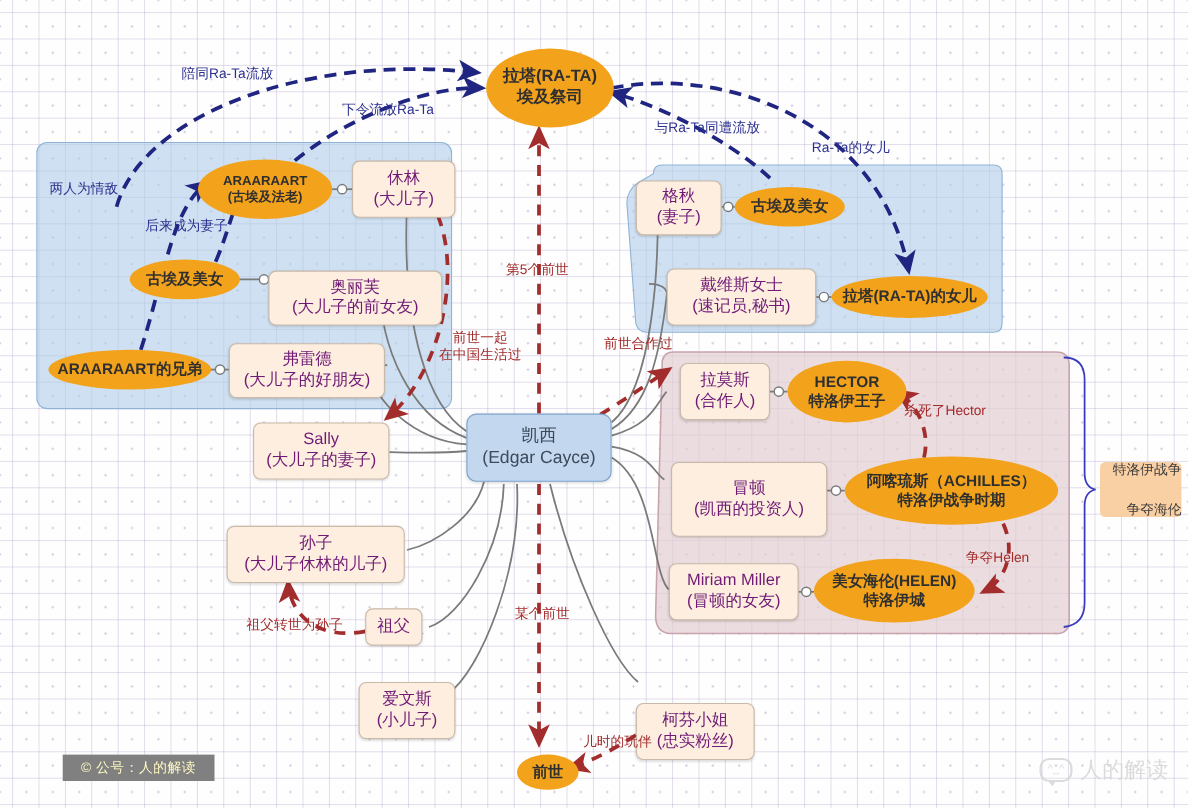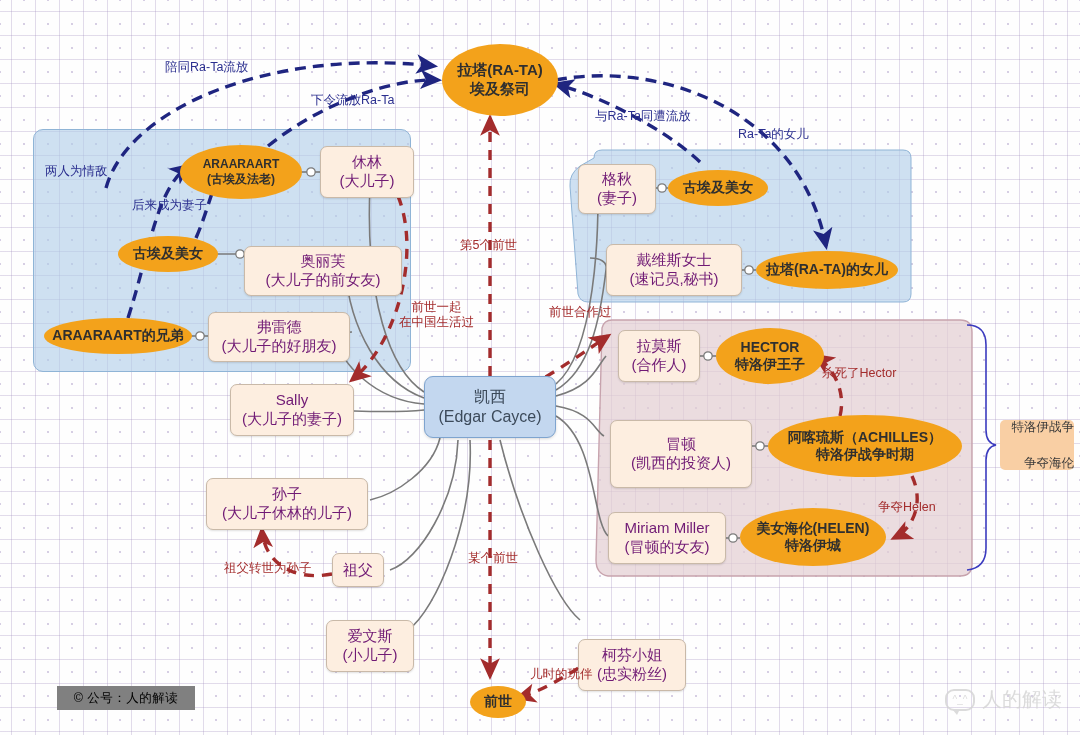--- a/index.html
+++ b/index.html
@@ -61,21 +61,21 @@
   .note{
     position:absolute;box-sizing:border-box;
     background:#f9cfa4;border-radius:5px;
     font-size:12.5px;color:#3a3a3a;text-align:center;
     display:flex;flex-direction:column;align-items:flex-end;justify-content:center;
     line-height:1.3;
     gap:19px;
   }
   .watermark-left{
     position:absolute;left:57px;top:686px;width:138px;height:24px;
-    background:#808080;color:#000000;font-size:12.5px;
+    background:#808080;color:#fef9c3;font-size:12.5px;
     display:flex;align-items:center;justify-content:center;letter-spacing:.5px;
   }
   .watermark-right{
     position:absolute;right:18px;top:686px;
     display:flex;align-items:center;gap:7px;
     color:#d6d6d6;font-size:20px;opacity:.85;
   }
   .wm-bubble{
     width:26px;height:18px;border:2px solid #d6d6d6;border-radius:9px;
     position:relative;display:flex;align-items:center;justify-content:center;

